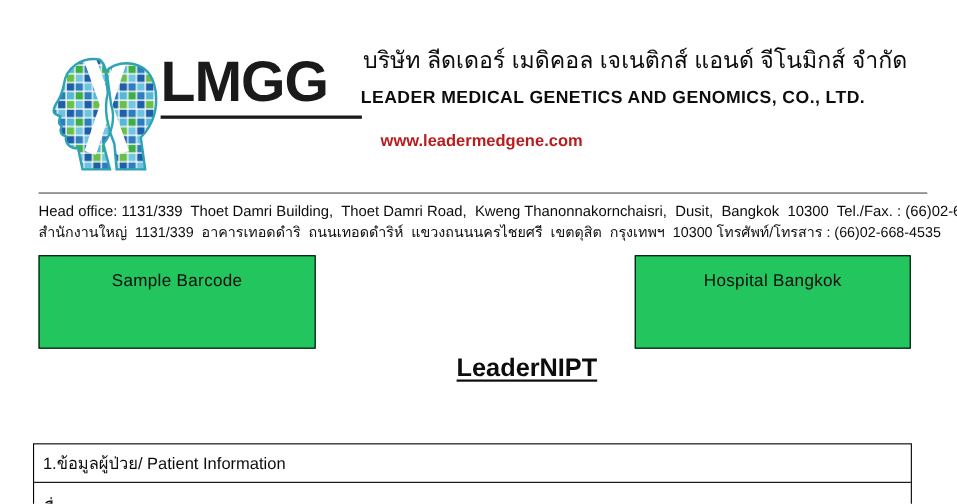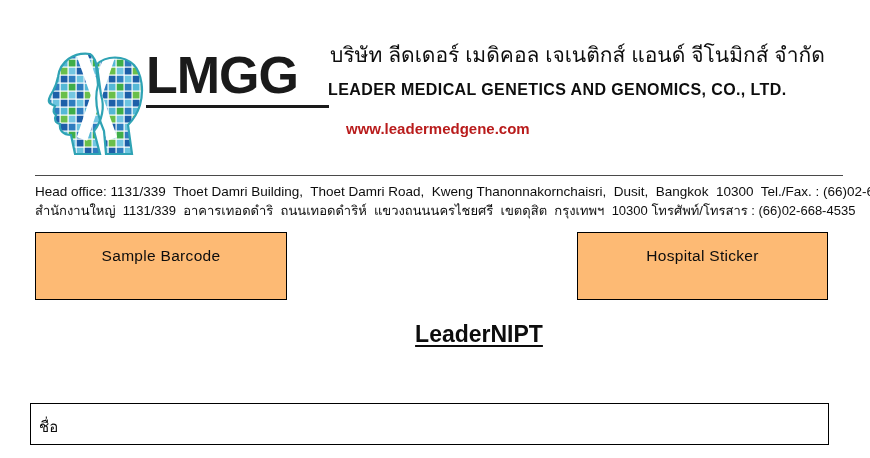--- a/index.html
+++ b/index.html
@@ -21,21 +21,21 @@
   .brand-underline { width: 183px; height: 3px; background: #1a1a1a; margin-top: 1px; }
   .tagline { font-size: 20px; font-weight: 600; color: #3a3a3a; line-height: 23px; margin-top: 4px; }
   .tagline2 { font-size: 20px; font-weight: 600; color: #3a3a3a; line-height: 23px; }
   .company-th { position: absolute; left: 330px; top: 38px; font-size: 21px; color: #0d0d0d; }
   .company-en { position: absolute; left: 328px; top: 81px; font-size: 16px; letter-spacing: 0.4px; color: #0d0d0d; font-weight: bold; }
   .website { position: absolute; left: 346px; top: 120px; font-size: 15px; font-weight: 600; color: #b91c1c; }
   .addr-th { position: absolute; left: 35px; top: 153px; font-size: 13px; color: #0d0d0d; white-space: pre; margin-top: 47px; }
   .addr-divider { position: absolute; left: 35px; top: 175px; width: 808px; height: 0; border-top: 1px solid #4a4a4a; }
   .addr-en { position: absolute; left: 35px; top: 184px; font-size: 13.5px; color: #0d0d0d; white-space: pre; }
   
-  .box { position: absolute; top: 232px; height: 68px; border: 1.5px solid #000; background: #fdba74; }
+  .box { position: absolute; top: 232px; height: 85px; border: 1.5px solid #000; background: #22c55e; }
   .box-sample { left: 35px; width: 252px; }
   .box-hospital { left: 577px; width: 251px; }
   .box-label { display: block; text-align: center; margin-top: 14px; font-size: 15.5px; letter-spacing: 0.3px; color: #0d0d0d; }
   
   .doc-title {
     position: absolute; left: 0; top: 321px; width: 870px; text-align: center;
     font-size: 23px; font-weight: 800; color: #0d0d0d; margin-left: 44px;
   }
   .doc-title span { text-decoration: underline; text-decoration-thickness: 2px; text-underline-offset: 3px; }
   
@@ -86,22 +86,23 @@
 <div class="website">www.leadermedgene.com</div>
 
 <div class="addr-th">สำนักงานใหญ่  1131/339  อาคารเทอดดำริ  ถนนเทอดดำริห์  แขวงถนนนครไชยศรี  เขตดุสิต  กรุงเทพฯ  10300 โทรศัพท์/โทรสาร : (66)02-668-4535</div>
 <div class="addr-divider"></div>
 <div class="addr-en">Head office: 1131/339  Thoet Damri Building,  Thoet Damri Road,  Kweng Thanonnakornchaisri,  Dusit,  Bangkok  10300  Tel./Fax. : (66)02-668-4535</div>
 
 <div class="box box-sample">
   <span class="box-label">Sample Barcode</span>
 </div>
 <div class="box box-hospital">
-  <span class="box-label">Hospital Sticker</span>
+  <span class="box-label">Hospital Bangkok</span>
 </div>
 
 <div class="doc-title">
   <span>LeaderNIPT</span>
 </div>
 
 <div class="pt-table">
+  <div class="pt-row-1">1.ข้อมูลผู้ป่วย/ Patient Information</div>
   <div class="pt-row-2">ชื่อ</div>
 </div>
 
 </body></html>

